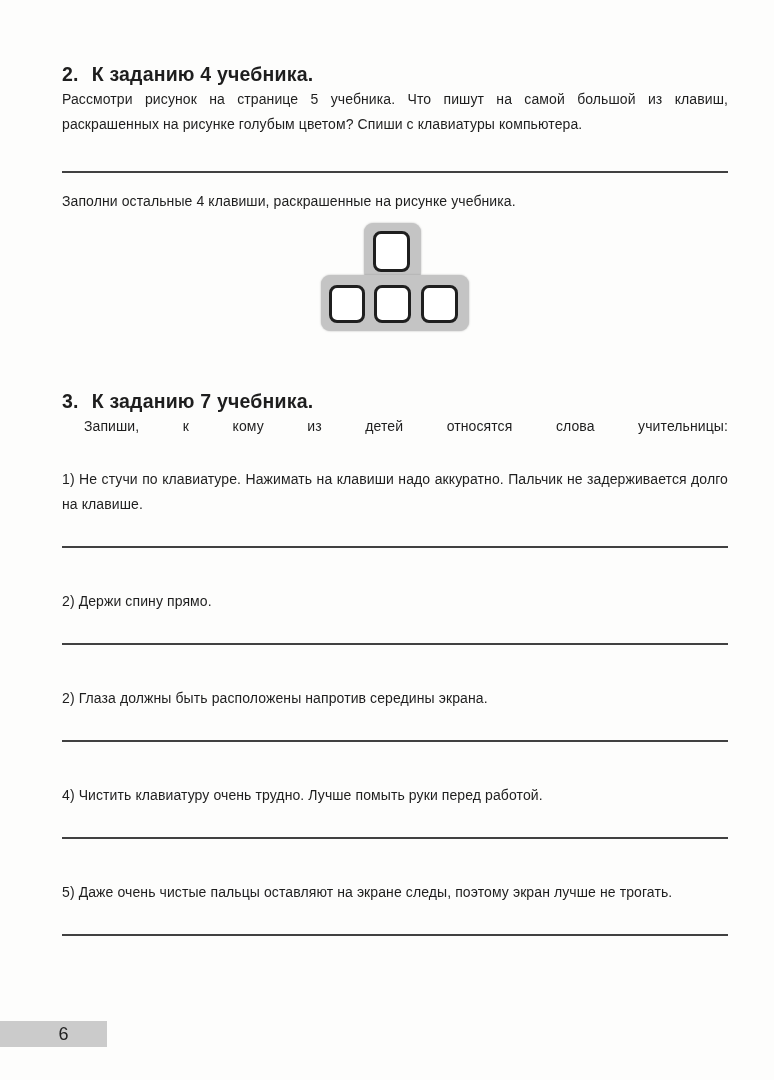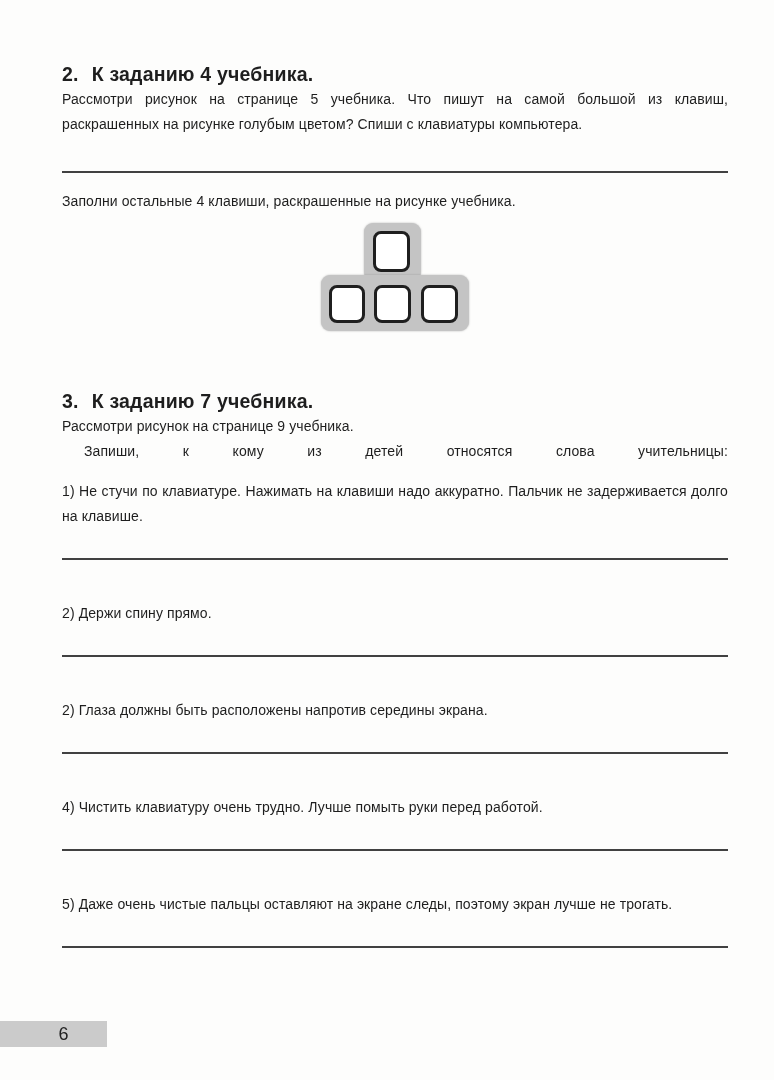--- a/index.html
+++ b/index.html
@@ -49,21 +49,21 @@
   .write-line.after-item {
     margin-top: 29px;
   }
   .fill-prompt {
     margin-top: 16px;
   }
   .item {
     margin-top: 41px;
   }
   .item.first {
-    margin-top: 15px;
+    margin-top: 28px;
   }
   .intro-3 {
     text-align: left;
   }
   .sec-3-title {
     margin-top: 58px;
   }
   
   .keys-figure {
     position: relative;
@@ -132,21 +132,20 @@
     <div class="key-pad pad-bottom"></div>
     <div class="keycap cap-top"></div>
     <div class="keycap cap-b1"></div>
     <div class="keycap cap-b2"></div>
     <div class="keycap cap-b3"></div>
   </div>
 
   <h2 class="sec-title sec-3-title">
     <span class="sec-num">3.</span><span>К заданию 7 учебника.</span>
   </h2>
-  <p class="intro-3">Рассмотри рисунок на странице 9 учебника.</p>
   <p class="force-justify">Запиши, к кому из детей относятся слова учительницы:</p>
 
   <p class="item first">1) Не стучи по клавиатуре. Нажимать на клавиши надо аккуратно. Пальчик не задерживается долго на клавише.</p>
   <div class="write-line after-item"></div>
 
   <p class="item">2) Держи спину прямо.</p>
   <div class="write-line after-item"></div>
 
   <p class="item">2) Глаза должны быть расположены напротив середины экрана.</p>
   <div class="write-line after-item"></div>

